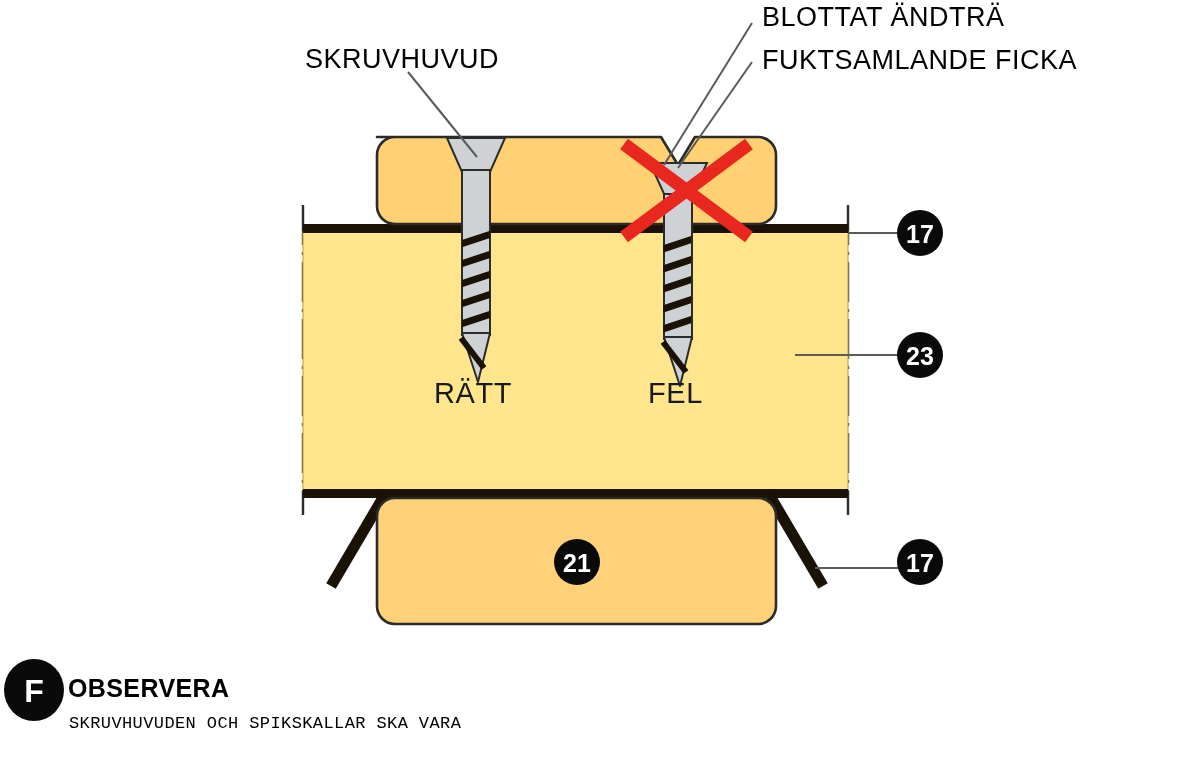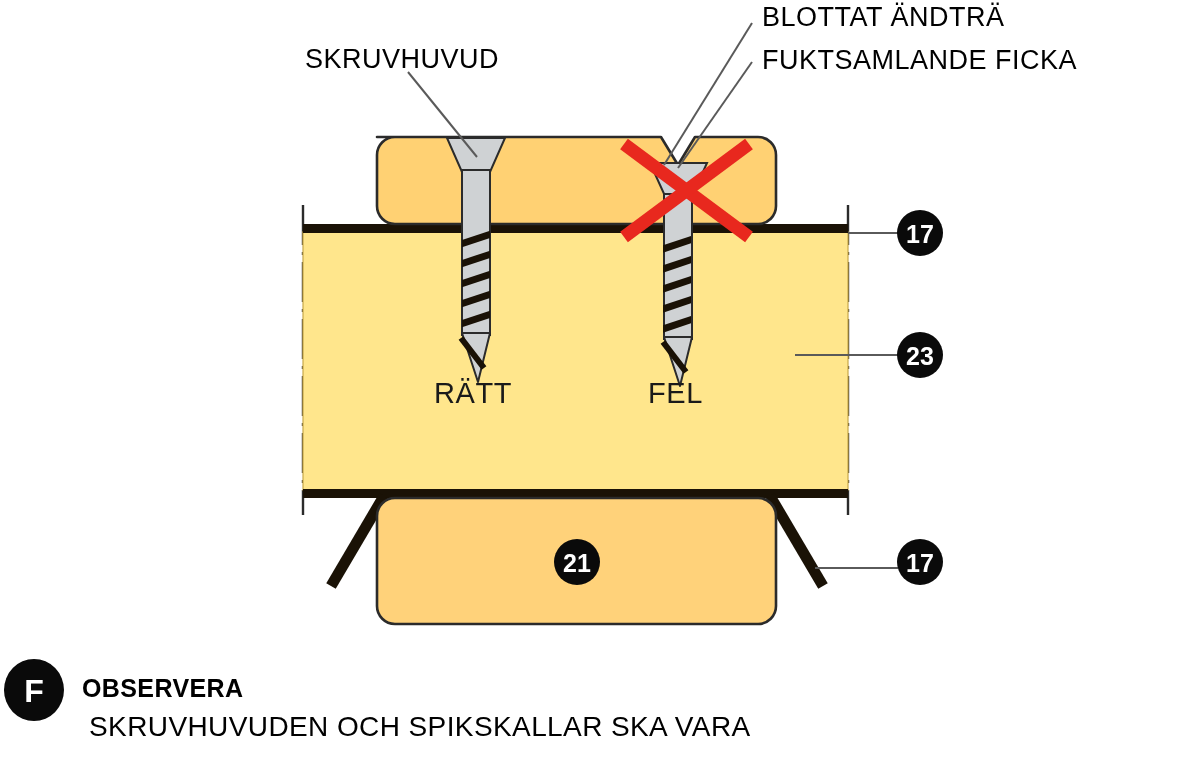--- a/index.html
+++ b/index.html
@@ -51,40 +51,40 @@
   .badge-letter {
     font-family: "Liberation Sans", sans-serif;
     font-size: 32px;
     font-weight: bold;
     fill: #ffffff;
     text-anchor: middle;
     dominant-baseline: central;
   }
   .note-block {
     position: absolute;
-    left: 82px;
+    left: 68px;
     top: 672px;
     width: 1040px;
   }
   .note-title {
     font-family: "Liberation Sans", sans-serif;
     font-size: 25px;
     font-weight: bold;
     letter-spacing: 0.4px;
     line-height: 32px;
     color: #000;
     margin: 0 0 4px 0;
   }
   .note-line {
-    font-family: Liberation Sans, sans-serif;
-    font-size: 28px;
+    font-family: Liberation Mono, monospace;
+    font-size: 17px;
     letter-spacing: 0.4px;
     line-height: 32px;
     color: #000;
-    margin: 7px;
+    margin: 1px;
     white-space: nowrap;
   }
 </style>
 </head>
 <body>
 
 <div id="stage">
 
   <svg id="diagram-svg" viewBox="0 0 1200 781">
     <defs>

